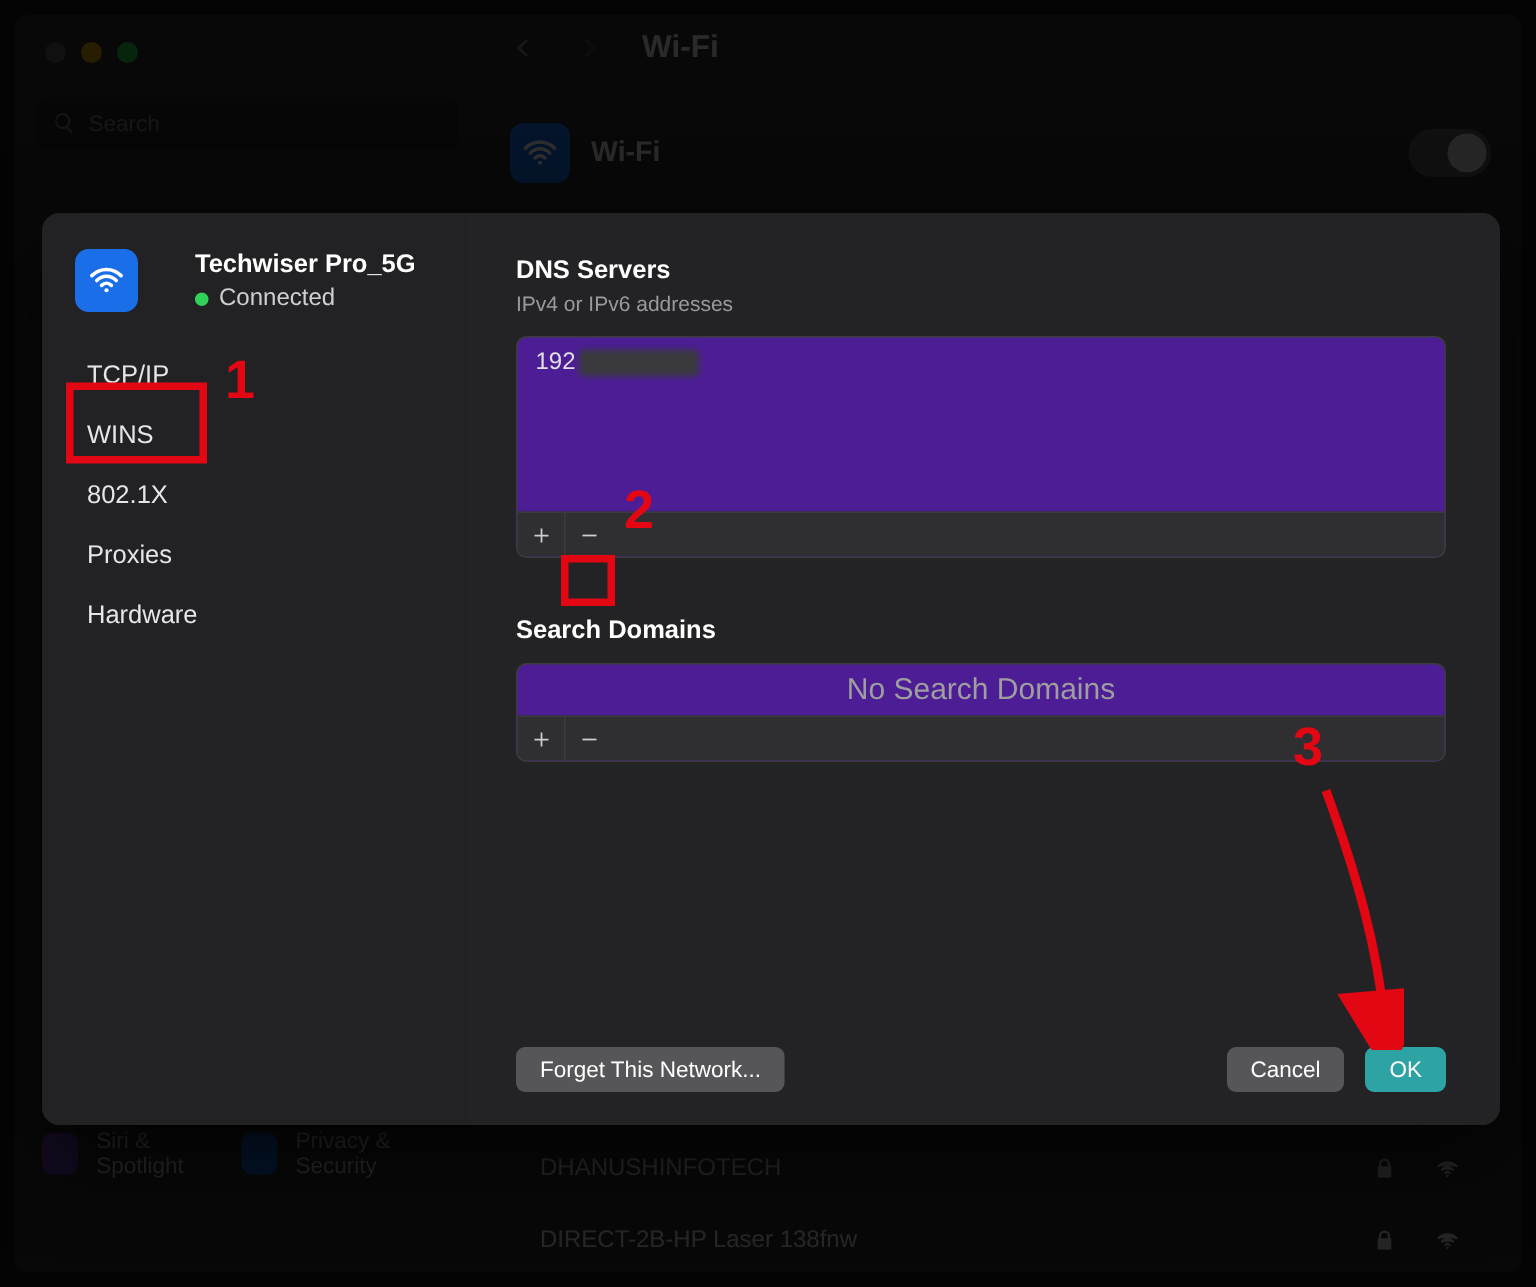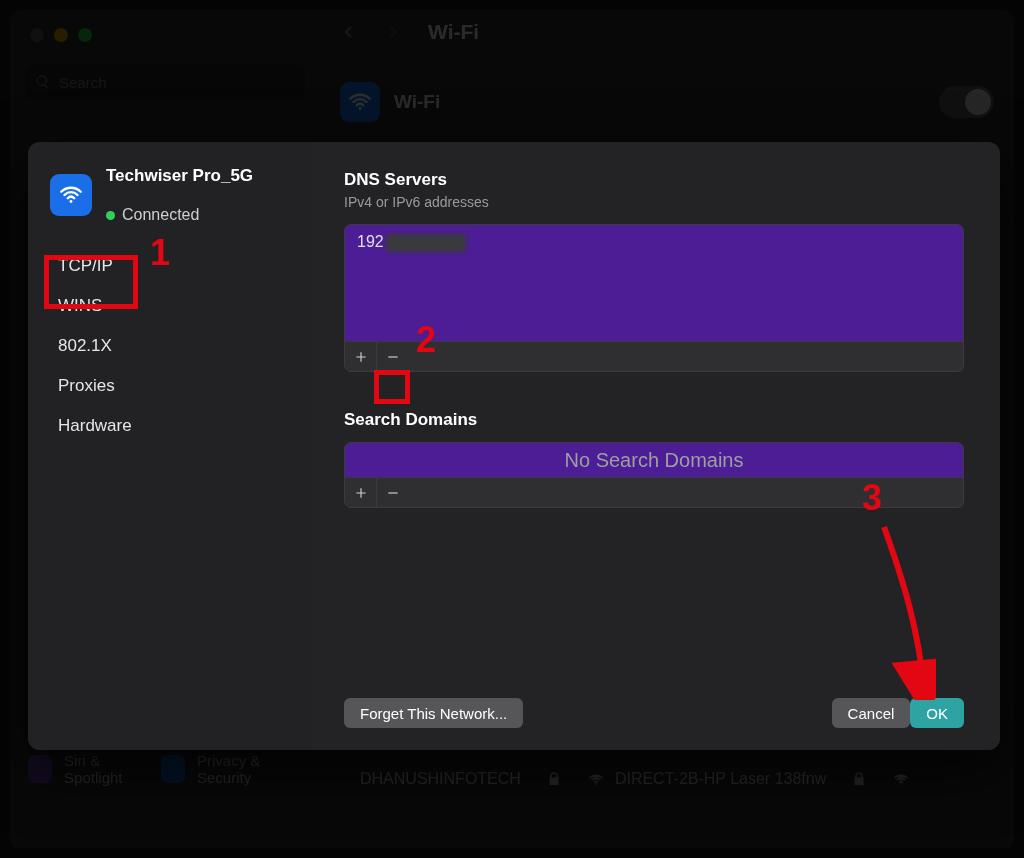--- a/index.html
+++ b/index.html
@@ -23,48 +23,48 @@
   .bw-title { font-size:21px; font-weight:600; color:#e9e9ea; }
   .wifi-row { position:absolute; top:72px; left:20px; right:20px; display:flex; align-items:center; gap:14px; }
   .wifi-badge { width:40px; height:40px; border-radius:9px; background:#1a6fe8; display:flex; align-items:center; justify-content:center; }
   .wifi-badge svg { width:26px; height:26px; }
   .wifi-label { font-size:19px; font-weight:600; color:#e4e4e6; flex:1; }
   .toggle { width:55px; height:32px; background:#5c5c5f; border-radius:16px; position:relative; }
   .toggle::after { content:""; position:absolute; right:3px; top:3px; width:26px; height:26px; background:#d4d4d6; border-radius:50%; }
   .bw-sidebar-list { position:absolute; left:12px; top:740px; right:12px; display:flex; flex-direction:row; gap:0; }
   .bw-side-item { display:flex; align-items:center; gap:12px; height:38px; padding:0 6px; color:#d0d0d2; font-size:15px; }
   .bw-side-item .sico { width:28px; height:28px; border-radius:7px; background:#3a67d6; display:flex; align-items:center; justify-content:center; }
-  .net-list { position:absolute; left:40px; top:750px; right:40px; display:flex; flex-direction:row; gap:10px; }
+  .net-list { position:absolute; left:40px; top:750px; right:40px; display:flex; flex-direction:column; gap:10px;justify-content:flex-end; }
   .net-item { display:flex; align-items:center; color:#d6d6d8; font-size:16px; height:38px; }
   .net-item .spacer { flex:1; }
   .net-item svg { width:18px; height:18px; fill:#cfcfd2; margin-left:24px; }
 
   
   .sheet { position:absolute; top:142px; left:28px; width:972px; height:608px; background:#232325; border-radius:12px; box-shadow:0 20px 60px rgba(0,0,0,.7); display:flex; overflow:hidden; }
   .sheet-left { width:284px; background:#222224; padding:24px 0 0 0; }
   .sheet-right { flex:1; background:#232325; position:relative; padding:28px 36px 8px 32px; display:flex; flex-direction:column; }
   .net-head { display:flex; align-items:center; gap:14px; padding:0 20px 18px 22px; }
   .net-head .wifi-badge { width:42px; height:42px; }
-  .net-head .nt { display:flex; flex-direction:column; gap:20px; }
+  .net-head .nt { display:flex; flex-direction:column; gap:4px;margin-left:24px; }
   .net-name { color:#fff; font-size:17px; font-weight:700; }
   .net-status { color:#cfcfd2; font-size:16px; display:flex; align-items:center; gap:7px; }
   .net-status .sdot { width:9px; height:9px; border-radius:50%; background:#30d158; }
   .tabs { display:flex; flex-direction:column; padding:4px 10px 0 16px; gap:0; }
   .tab { height:40px; display:flex; align-items:center; padding:0 14px; color:#e6e6e8; font-size:17px; border-radius:7px; cursor:default; }
   .tab.selected { background:#3b3b3e; }
   .section-title { color:#fff; font-size:17px; font-weight:700; }
   .section-sub { color:#9a9a9d; font-size:14px; margin-top:4px; }
   .listbox { margin-top:14px; background:#4c1d95; border:1px solid #3c3c3f; border-radius:7px; overflow:hidden; }
   .listbox .rows { min-height:116px; padding:8px 12px; color:#e0e0e2; font-size:16px; }
   .listbox .controls { height:30px; background:#2f2f31; border-top:1px solid #3b3b3e; display:flex; align-items:center; }
   .ctlbtn { width:32px; height:30px; display:flex; align-items:center; justify-content:center; color:#cfcfd2; font-size:18px; border-right:1px solid #3b3b3e; }
   .ctlbtn.last { border-right:none; }
   .sd-title { margin-top:38px; }
   .sd-listbox .rows { min-height:0; height:34px; padding:0; display:flex; align-items:center; justify-content:center; color:#9e9ea1; font-size:20px; }
-  .sheet-footer { position:absolute; left:32px; right:36px; bottom:22px; display:flex; align-items:center; }
+  .sheet-footer { position:absolute; left:32px; right:36px; bottom:22px; display:flex; align-items:center; gap:14px; }
   .btn { height:30px; padding:0 16px; border-radius:6px; background:#565659; color:#fff; font-size:15px; display:flex; align-items:center; justify-content:center; }
   .btn.primary { background:#2ea3a3; }
   .sheet-footer .grow { flex:1; }
 
   
   .ann { position:absolute; top:142px; left:28px; width:972px; height:608px; pointer-events:none; }
   .box1 { position:absolute; left:16px; top:113px; width:94px; height:54px; border:5px solid #e30613; }
   .lab { position:absolute; font:700 36px/1 Arial, sans-serif; color:#e30613; }
   .lab1 { left:122px; top:93px; }
   .box2 { position:absolute; left:346px; top:228px; width:36px; height:34px; border:5px solid #e30613; }

